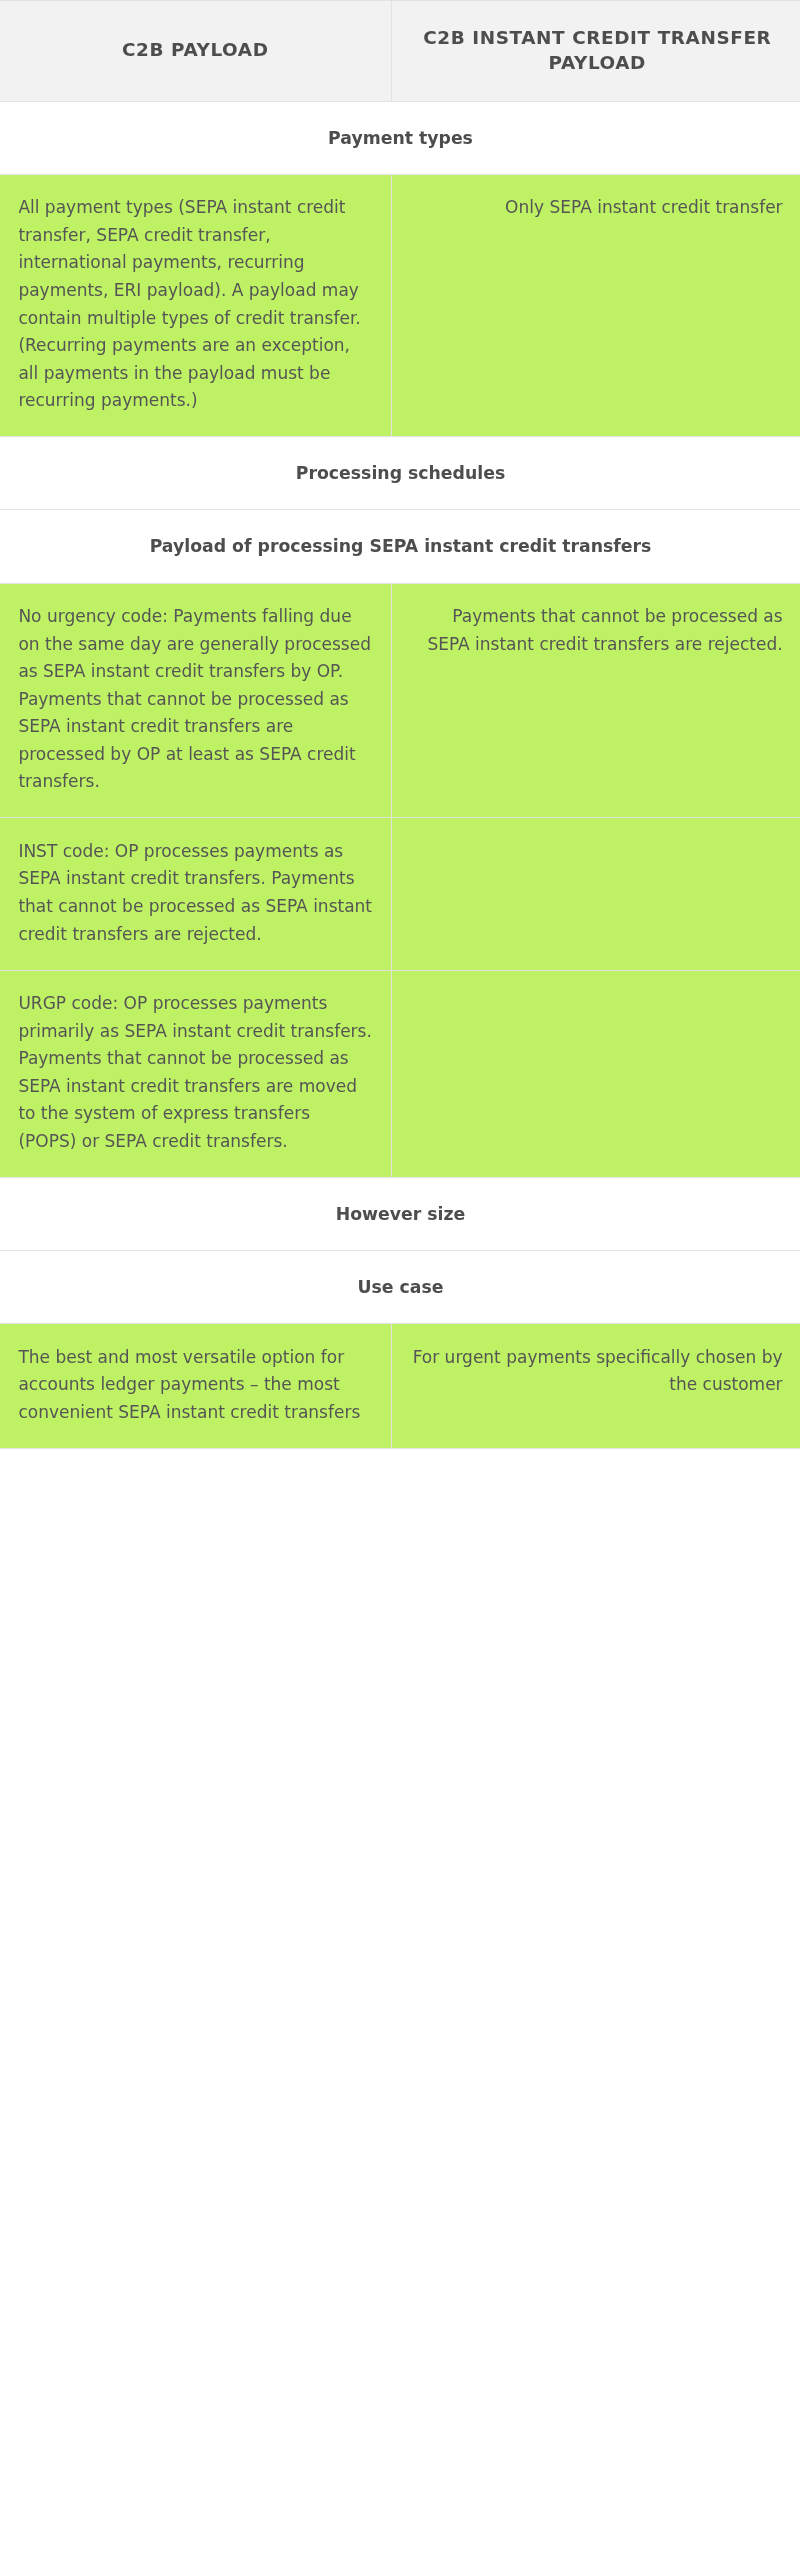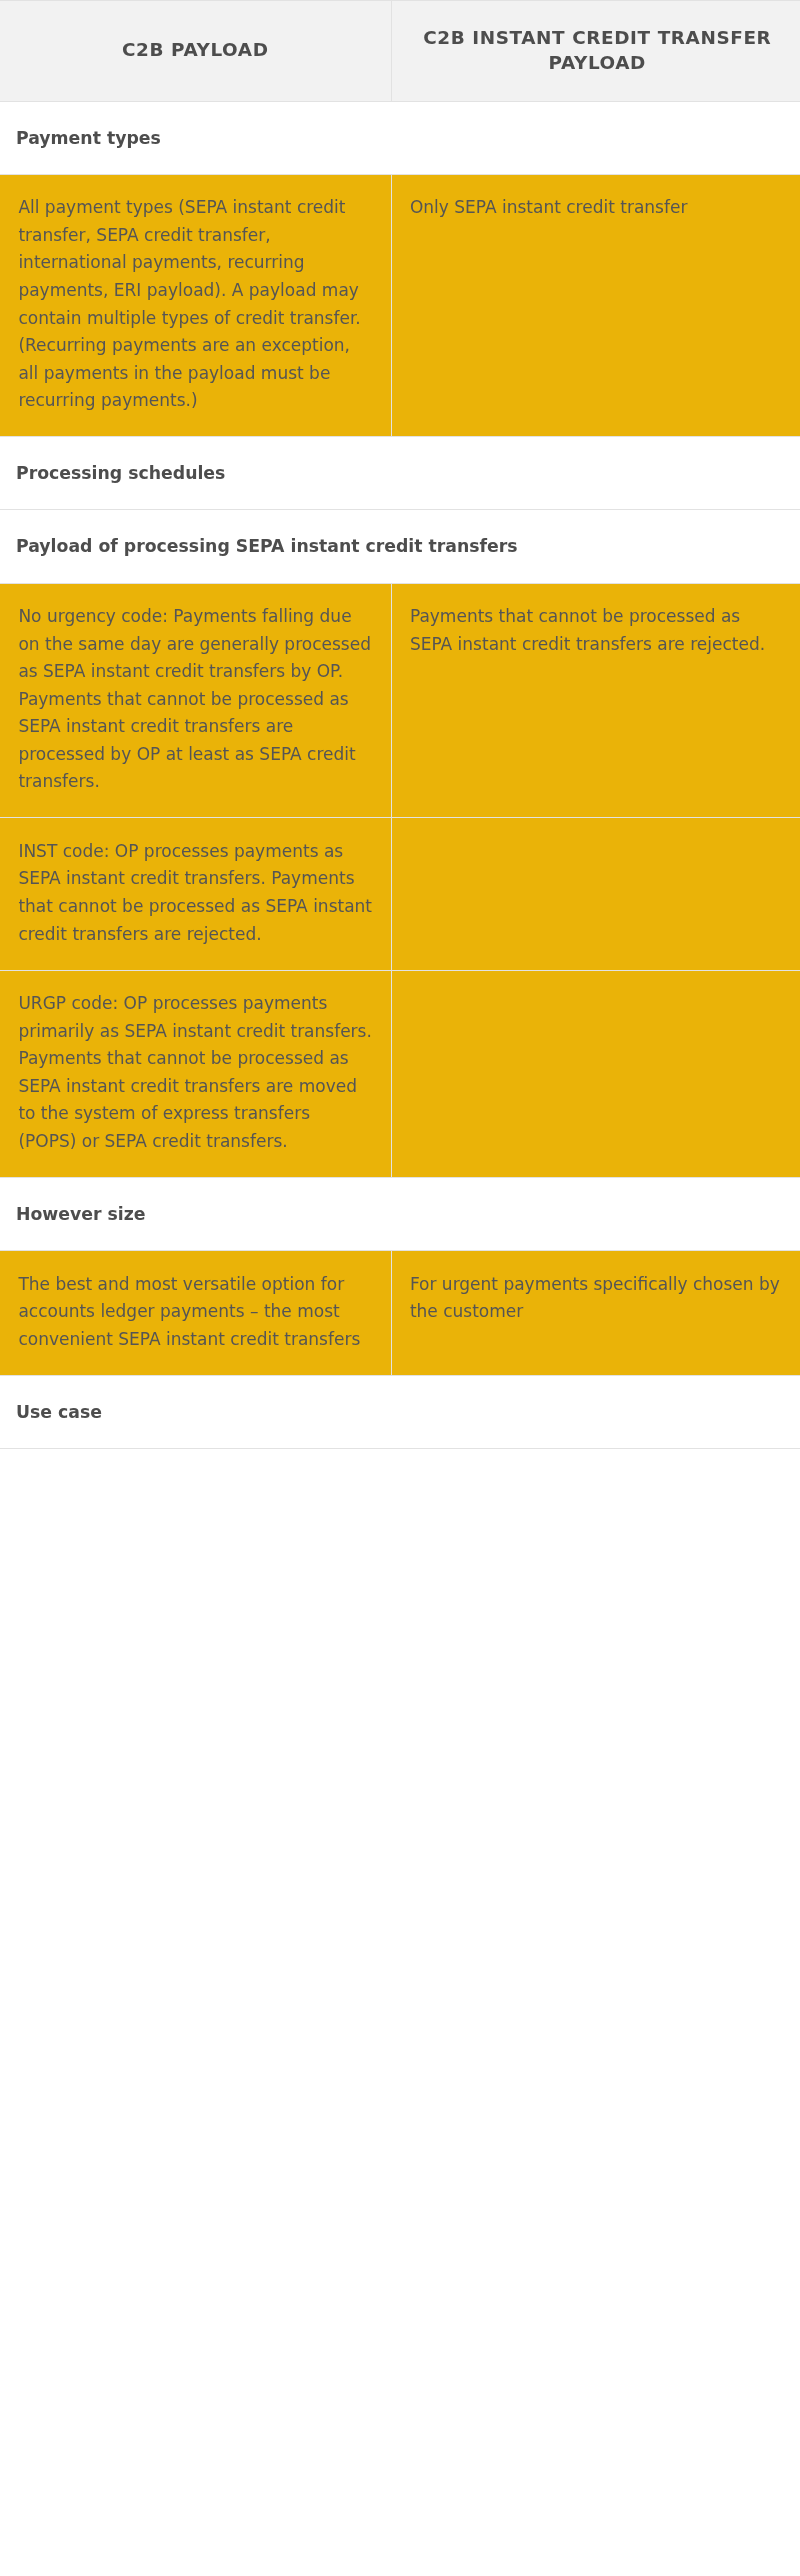--- a/index.html
+++ b/index.html
@@ -39,40 +39,41 @@
   .header-row th.last-col {
     border-right: none;
     padding-left: 18px;
   }
 
   td.section-head {
     border: 0.5px solid #e2e2e2;
     border-left: none;
     border-right: none;
     padding: 24px 16px;
+    text-align: center;
     vertical-align: middle;
     font-size: 17.3px;
     font-weight: bold;
     color: #4d4d4d;
     line-height: 1.4;
     background: #ffffff;
   }
 
   td.cell {
     border: 0.5px solid #e2e2e2;
     padding: 19.5px 18.4px 21.6px 18.4px;
     vertical-align: top;
     font-size: 17px;
     line-height: 1.62;
     color: #555555;
-    background: #eab308;
+    background: #bef264;
     word-wrap: break-word;
   }
   td.cell.first-col { border-left: none; }
-  td.cell.last-col  { border-right: none; }
+  td.cell.last-col  { border-right: none; text-align: right; }
   td.cell.empty { padding: 0; }
 </style>
 </head>
 <body>
 
 <table class="comparison-table">
   <colgroup>
     <col class="col-left">
     <col class="col-right">
   </colgroup>
@@ -110,22 +111,22 @@
     <tr>
       <td class="cell first-col">URGP code: OP processes payments primarily as SEPA instant credit transfers. Payments that cannot be processed as SEPA instant credit transfers are moved to the system of express transfers (POPS) or SEPA credit transfers.</td>
       <td class="cell last-col empty"></td>
     </tr>
 
     <tr>
       <td class="section-head" colspan="2">However size</td>
     </tr>
 
     <tr>
+      <td class="section-head" colspan="2">Use case</td>
+    </tr>
+    <tr>
       <td class="cell first-col">The best and most versatile option for accounts ledger payments – the most convenient SEPA instant credit transfers</td>
       <td class="cell last-col">For urgent payments specifically chosen by the customer</td>
-    </tr>
-    <tr>
-      <td class="section-head" colspan="2">Use case</td>
     </tr>
 
   </tbody>
 </table>
 
 
 </body></html>

